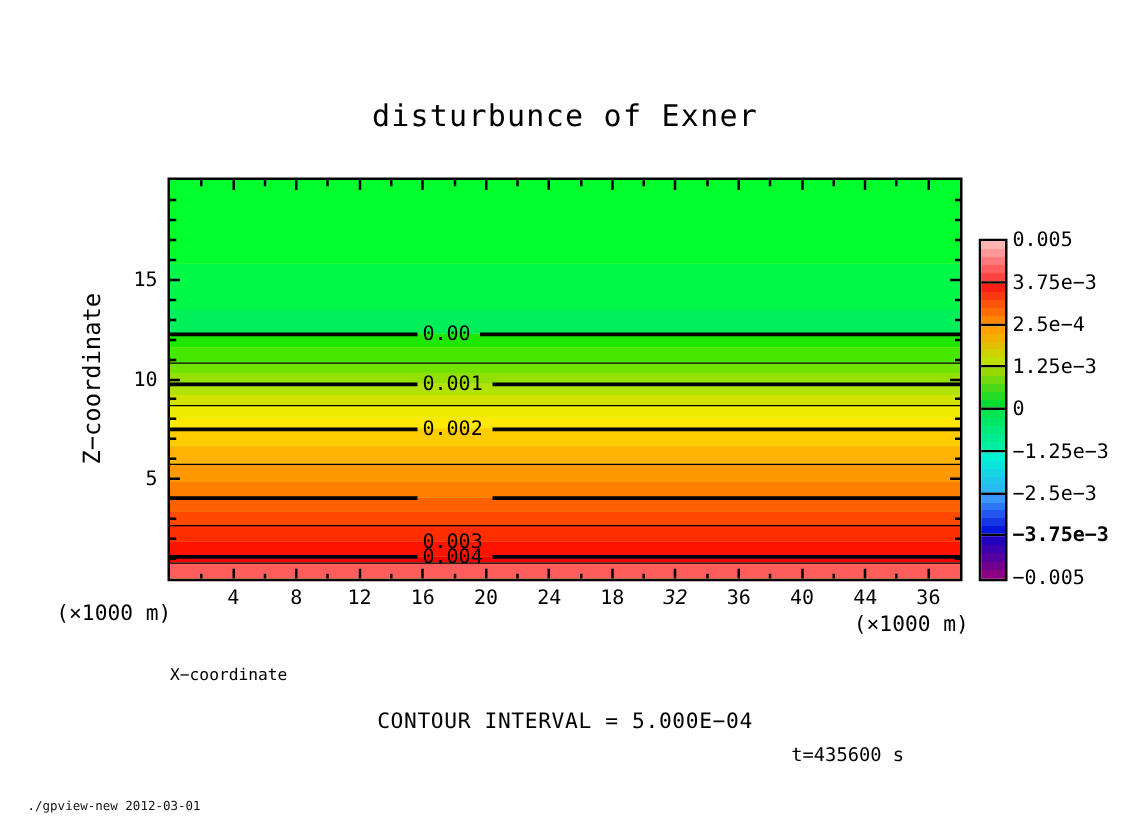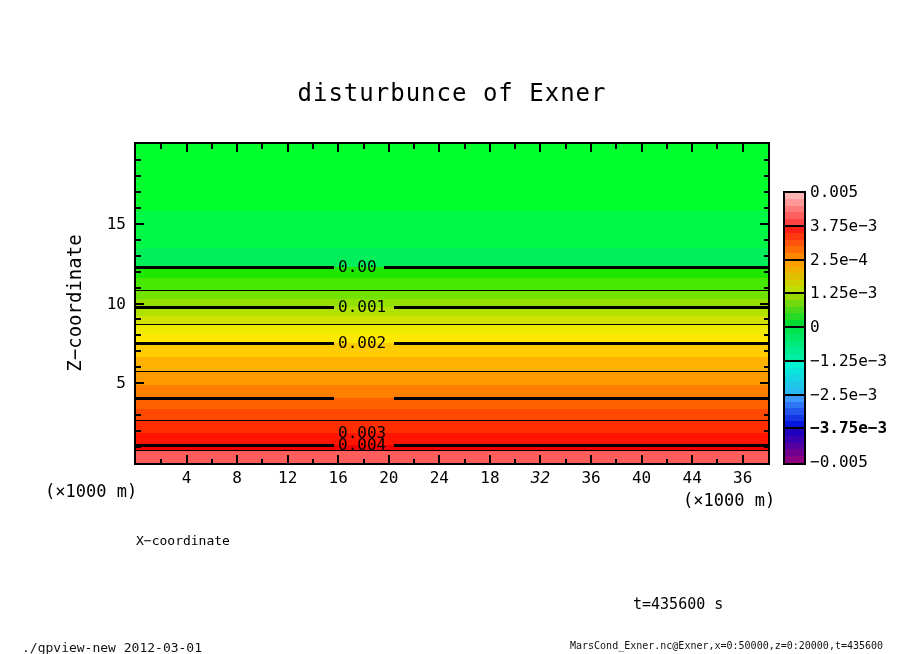--- a/index.html
+++ b/index.html
@@ -19,21 +19,21 @@
   .yticklab{position:absolute;left:84px;width:42px;text-align:right;font-size:16px;}
   #yaxis-label{left:74px;top:303px;transform:translate(-50%,-50%) rotate(-90deg);font-size:19px;white-space:nowrap;}
   #xaxis-label{left:136px;top:517px;width:632px;text-align:left;font-size:13px;margin-top:16px;}
   #xunit-left{left:45px;top:481px;font-size:17px;white-space:nowrap;}
   #xunit-right{left:683px;top:490px;font-size:17px;white-space:nowrap;}
   #contour-interval{left:136px;top:567px;width:632px;text-align:center;font-size:17px;letter-spacing:0.5px;}
   #time-text{left:633px;top:595px;font-size:15px;white-space:nowrap;}
   #colorbar{left:783px;top:191px;width:19px;height:270px;border:2px solid #000;}
   .cbseg{width:19px;border-bottom:2px solid #000;}
   .cblab{position:absolute;left:810px;font-size:16px;white-space:nowrap;}
-  #footer-left{left:22px;top:640px;font-size:13px;color:#111;white-space:nowrap;}
+  #footer-left{left:22px;top:640px;font-size:10px;color:#111;white-space:nowrap;}
   #footer-right{left:570px;top:640px;font-size:10px;color:#111;white-space:nowrap;}
 </style>
 </head>
 <body>
 
 <div id="canvas">
   <div class="abs" id="plot-title">disturbunce of Exner</div>
 
   <div class="abs" id="plot-area">
       <div class="band" style="top: 0px; height: 67px; background: rgb(0, 255, 44);"></div>
@@ -175,23 +175,23 @@
       <div class="cbseg" style="height: 31.75px; border-bottom: 2px solid rgb(0, 0, 0); background: linear-gradient(rgb(255, 180, 180) 0%, rgb(255, 180, 180) 20%, rgb(255, 152, 152) 20%, rgb(255, 152, 152) 40%, rgb(255, 123, 123) 40%, rgb(255, 123, 123) 60%, rgb(255, 95, 95) 60%, rgb(255, 95, 95) 80%, rgb(255, 66, 66) 80%, rgb(255, 66, 66) 100%);"></div>
       <div class="cbseg" style="height: 31.75px; border-bottom: 2px solid rgb(0, 0, 0); background: linear-gradient(rgb(250, 30, 20) 0%, rgb(250, 30, 20) 20%, rgb(251, 56, 15) 20%, rgb(251, 56, 15) 40%, rgb(253, 83, 10) 40%, rgb(253, 83, 10) 60%, rgb(254, 109, 5) 60%, rgb(254, 109, 5) 80%, rgb(255, 135, 0) 80%, rgb(255, 135, 0) 100%);"></div>
       <div class="cbseg" style="height: 31.75px; border-bottom: 2px solid rgb(0, 0, 0); background: linear-gradient(rgb(255, 160, 0) 0%, rgb(255, 160, 0) 20%, rgb(239, 176, 0) 20%, rgb(239, 176, 0) 40%, rgb(223, 192, 0) 40%, rgb(223, 192, 0) 60%, rgb(206, 208, 0) 60%, rgb(206, 208, 0) 80%, rgb(190, 224, 0) 80%, rgb(190, 224, 0) 100%);"></div>
       <div class="cbseg" style="height: 31.75px; border-bottom: 2px solid rgb(0, 0, 0); background: linear-gradient(rgb(150, 216, 0) 0%, rgb(150, 216, 0) 20%, rgb(113, 217, 13) 20%, rgb(113, 217, 13) 40%, rgb(75, 218, 25) 40%, rgb(75, 218, 25) 60%, rgb(38, 219, 38) 60%, rgb(38, 219, 38) 80%, rgb(0, 220, 50) 80%, rgb(0, 220, 50) 100%);"></div>
       <div class="cbseg" style="height: 31.75px; border-bottom: 2px solid rgb(0, 0, 0); background: linear-gradient(rgb(0, 228, 80) 0%, rgb(0, 228, 80) 20%, rgb(0, 231, 101) 20%, rgb(0, 231, 101) 40%, rgb(0, 234, 123) 40%, rgb(0, 234, 123) 60%, rgb(0, 236, 144) 60%, rgb(0, 236, 144) 80%, rgb(0, 239, 165) 80%, rgb(0, 239, 165) 100%);"></div>
       <div class="cbseg" style="height: 31.75px; border-bottom: 2px solid rgb(0, 0, 0); background: linear-gradient(rgb(0, 242, 210) 0%, rgb(0, 242, 210) 20%, rgb(10, 228, 218) 20%, rgb(10, 228, 218) 40%, rgb(20, 214, 226) 40%, rgb(20, 214, 226) 60%, rgb(30, 199, 234) 60%, rgb(30, 199, 234) 80%, rgb(40, 185, 242) 80%, rgb(40, 185, 242) 100%);"></div>
       <div class="cbseg" style="height: 31.75px; border-bottom: 2px solid rgb(0, 0, 0); background: linear-gradient(rgb(60, 150, 255) 0%, rgb(60, 150, 255) 20%, rgb(47, 118, 246) 20%, rgb(47, 118, 246) 40%, rgb(34, 86, 238) 40%, rgb(34, 86, 238) 60%, rgb(20, 54, 229) 60%, rgb(20, 54, 229) 80%, rgb(7, 22, 220) 80%, rgb(7, 22, 220) 100%);"></div>
       <div class="cbseg" style="height: 33.75px; border-bottom: none; background: linear-gradient(rgb(30, 0, 190) 0%, rgb(30, 0, 190) 20%, rgb(58, 0, 175) 20%, rgb(58, 0, 175) 40%, rgb(85, 0, 160) 40%, rgb(85, 0, 160) 60%, rgb(113, 0, 145) 60%, rgb(113, 0, 145) 80%, rgb(140, 0, 130) 80%, rgb(140, 0, 130) 100%);"></div>
     </div>
 
+  <div class="abs" id="contour-interval">CONTOUR INTERVAL = 5.000E−04</div>
   <div class="abs" id="time-text">t=435600 s</div>
   <div class="abs" id="footer-left">./gpview-new  2012-03-01</div>
-  <div class="abs" id="footer-right">MarsCond_Exner.nc@Exner,x=0:50000,z=0:20000,t=435600</div>
 <div class="xticklab" style="left: 186.56px;">4</div>
     <div class="xticklab" style="left: 237.12px;">8</div>
     <div class="xticklab" style="left: 287.68px;">12</div>
     <div class="xticklab" style="left: 338.24px;">16</div>
     <div class="xticklab" style="left: 388.8px;">20</div>
     <div class="xticklab" style="left: 439.36px;">24</div>
     <div class="xticklab" style="left: 489.92px;">18</div>
     <div class="xticklab" style="left: 540.48px; font-style: italic;">32</div>
     <div class="xticklab" style="left: 591.04px;">36</div>
     <div class="xticklab" style="left: 641.6px;">40</div>

